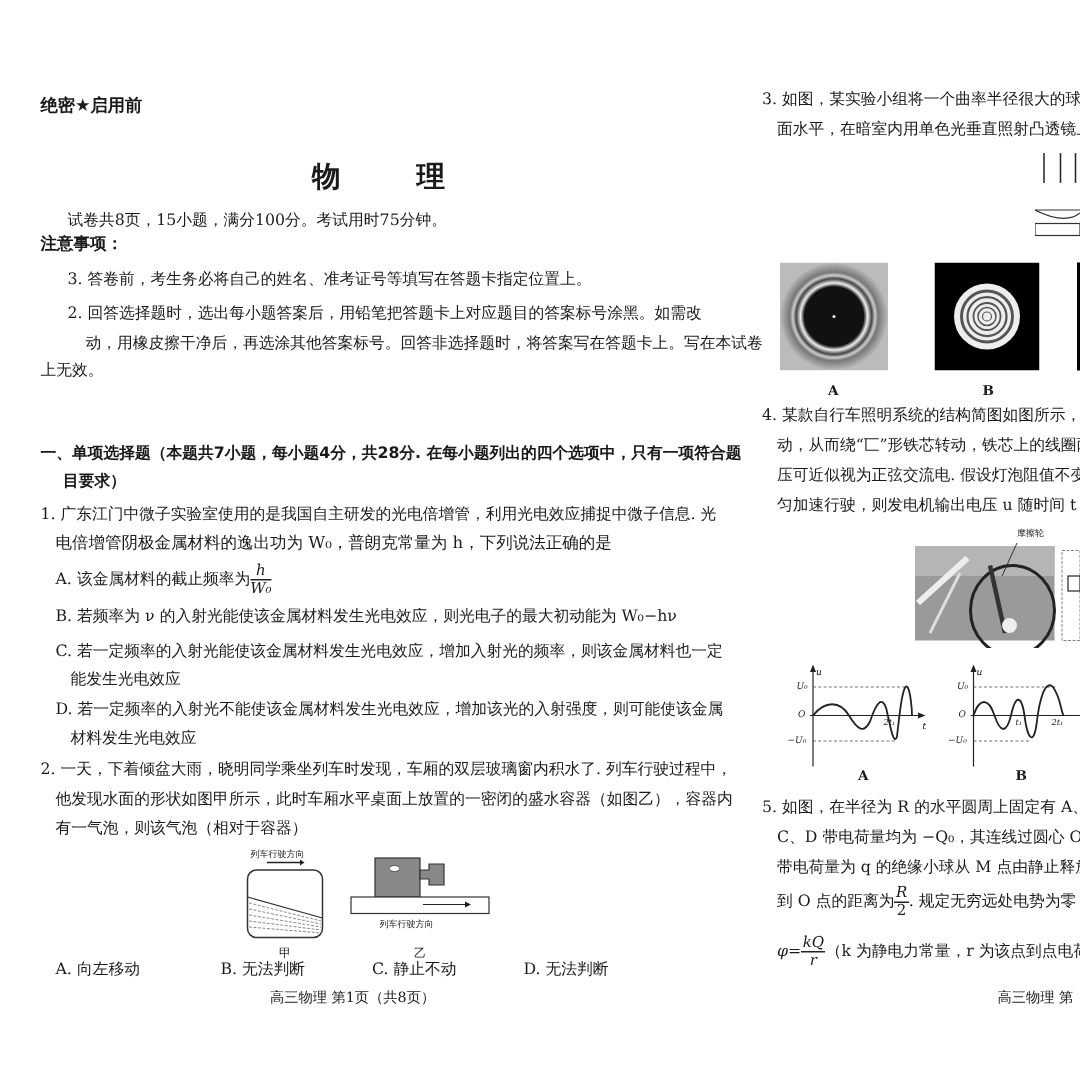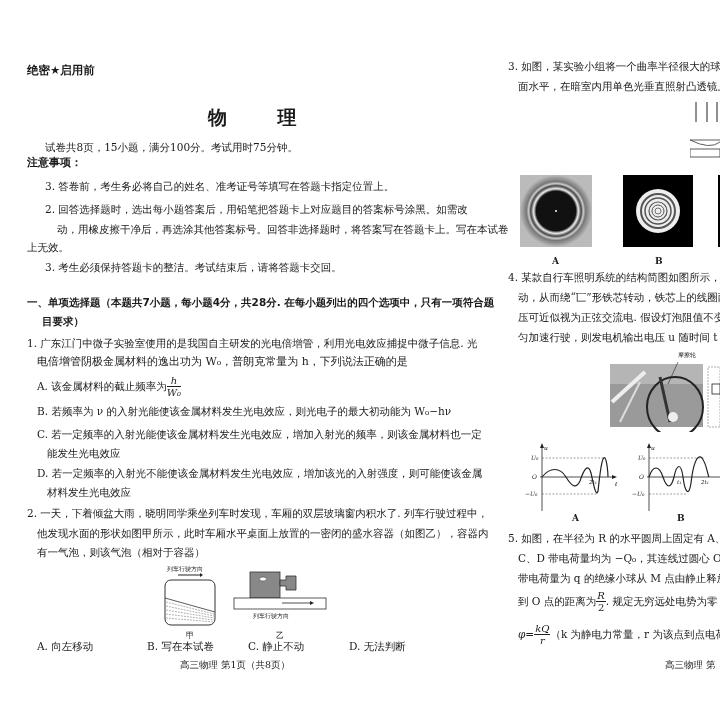--- a/index.html
+++ b/index.html
@@ -26,21 +26,20 @@
 <div id="left" class="page">
   <div class="abs b secret">绝密★启用前</div>
   <div class="abs subject">物  理</div>
 
   <div class="abs t" style="left:45px;top:140px;font-size:10.5px;">试卷共8页，15小题，满分100分。考试用时75分钟。</div>
   <div class="abs t b" style="left:27px;top:156px;font-size:11px;">注意事项：</div>
   <div class="abs t" style="left:45px;top:179px;font-size:10.5px;">3. 答卷前，考生务必将自己的姓名、准考证号等填写在答题卡指定位置上。</div>
   <div class="abs t" style="left:45px;top:202px;font-size:10.5px;">2. 回答选择题时，选出每小题答案后，用铅笔把答题卡上对应题目的答案标号涂黑。如需改</div>
   <div class="abs t" style="left:27px;top:222px;font-size:10.5px;margin-left:30px;">动，用橡皮擦干净后，再选涂其他答案标号。回答非选择题时，将答案写在答题卡上。写在本试卷</div>
   <div class="abs t" style="left:27px;top:241px;font-size:10.5px;font-family:Liberation Serif, serif;">上无效。</div>
-  <div class="abs t" style="left:45px;top:260px;font-size:10.5px;">3. 考生必须保持答题卡的整洁。考试结束后，请将答题卡交回。</div>
 
   <div class="abs t b" style="left:27px;top:295px;font-size:10.5px;">一、单项选择题（本题共7小题，每小题4分，共28分. 在每小题列出的四个选项中，只有一项符合题</div>
   <div class="abs t b" style="left:42px;top:314px;font-size:10.5px;">目要求）</div>
 
   <div class="abs t" style="left:27px;top:336px;font-size:10.5px;">1. 广东江门中微子实验室使用的是我国自主研发的光电倍增管，利用光电效应捕捉中微子信息. 光</div>
   <div class="abs t" style="left:37px;top:355px;font-size:11px;">电倍增管阴极金属材料的逸出功为 W₀，普朗克常量为 h，下列说法正确的是</div>
   <div class="abs t" style="left:37px;top:375px;font-size:10.5px;">
     <span>A. 该金属材料的截止频率为</span><span class="frac"><span class="num">h</span><span class="den">W₀</span></span>
   </div>
   <div class="abs t" style="left:37px;top:404px;font-size:10.5px;">B. 若频率为 ν 的入射光能使该金属材料发生光电效应，则光电子的最大初动能为 W₀−hν</div>
@@ -72,21 +71,21 @@
     <path d="M50,10 L56,10 L56,6 L66,6 L66,20 L56,20 L56,16 L50,16 Z" fill="#888" stroke="#333" stroke-width="0.8"></path>
     <ellipse cx="33" cy="9" rx="3.5" ry="2" fill="#fff" stroke="#333" stroke-width="0.5"></ellipse>
     <rect x="4" y="28" width="92" height="11" fill="#fff" stroke="#333" stroke-width="0.8"></rect>
     <line x1="52" y1="33" x2="80" y2="33" stroke="#222" stroke-width="0.8"></line>
     <polygon points="80,31 84,33 80,35" fill="#222"></polygon>
   </svg>
   <div class="abs" style="left:253px;top:612px;font-size:6px;">列车行驶方向</div>
   <div class="abs" style="left:276px;top:630px;font-size:8px;">乙</div>
 
   <div class="abs t" style="left:37px;top:639px;font-size:10.5px;">A. 向左移动</div>
-  <div class="abs t" style="left:147px;top:639px;font-size:10.5px;">B. 写在本试卷</div>
+  <div class="abs t" style="left:147px;top:639px;font-size:10.5px;">B. 无法判断</div>
   <div class="abs t" style="left:248px;top:639px;font-size:10.5px;">C. 静止不动</div>
   <div class="abs t" style="left:349px;top:639px;font-size:10.5px;">D. 无法判断</div>
 
   <div class="abs footer" style="left:180px;top:659px;font-size:9.5px;">高三物理  第1页（共8页）</div>
 </div>
 
 <div id="right" class="page">
   <div class="abs t" style="left:3px;top:59px;font-size:10.5px;">3. 如图，某实验小组将一个曲率半径很大的球冠状</div>
   <div class="abs t" style="left:13px;top:79px;font-size:10.5px;">面水平，在暗室内用单色光垂直照射凸透镜上表</div>
 

